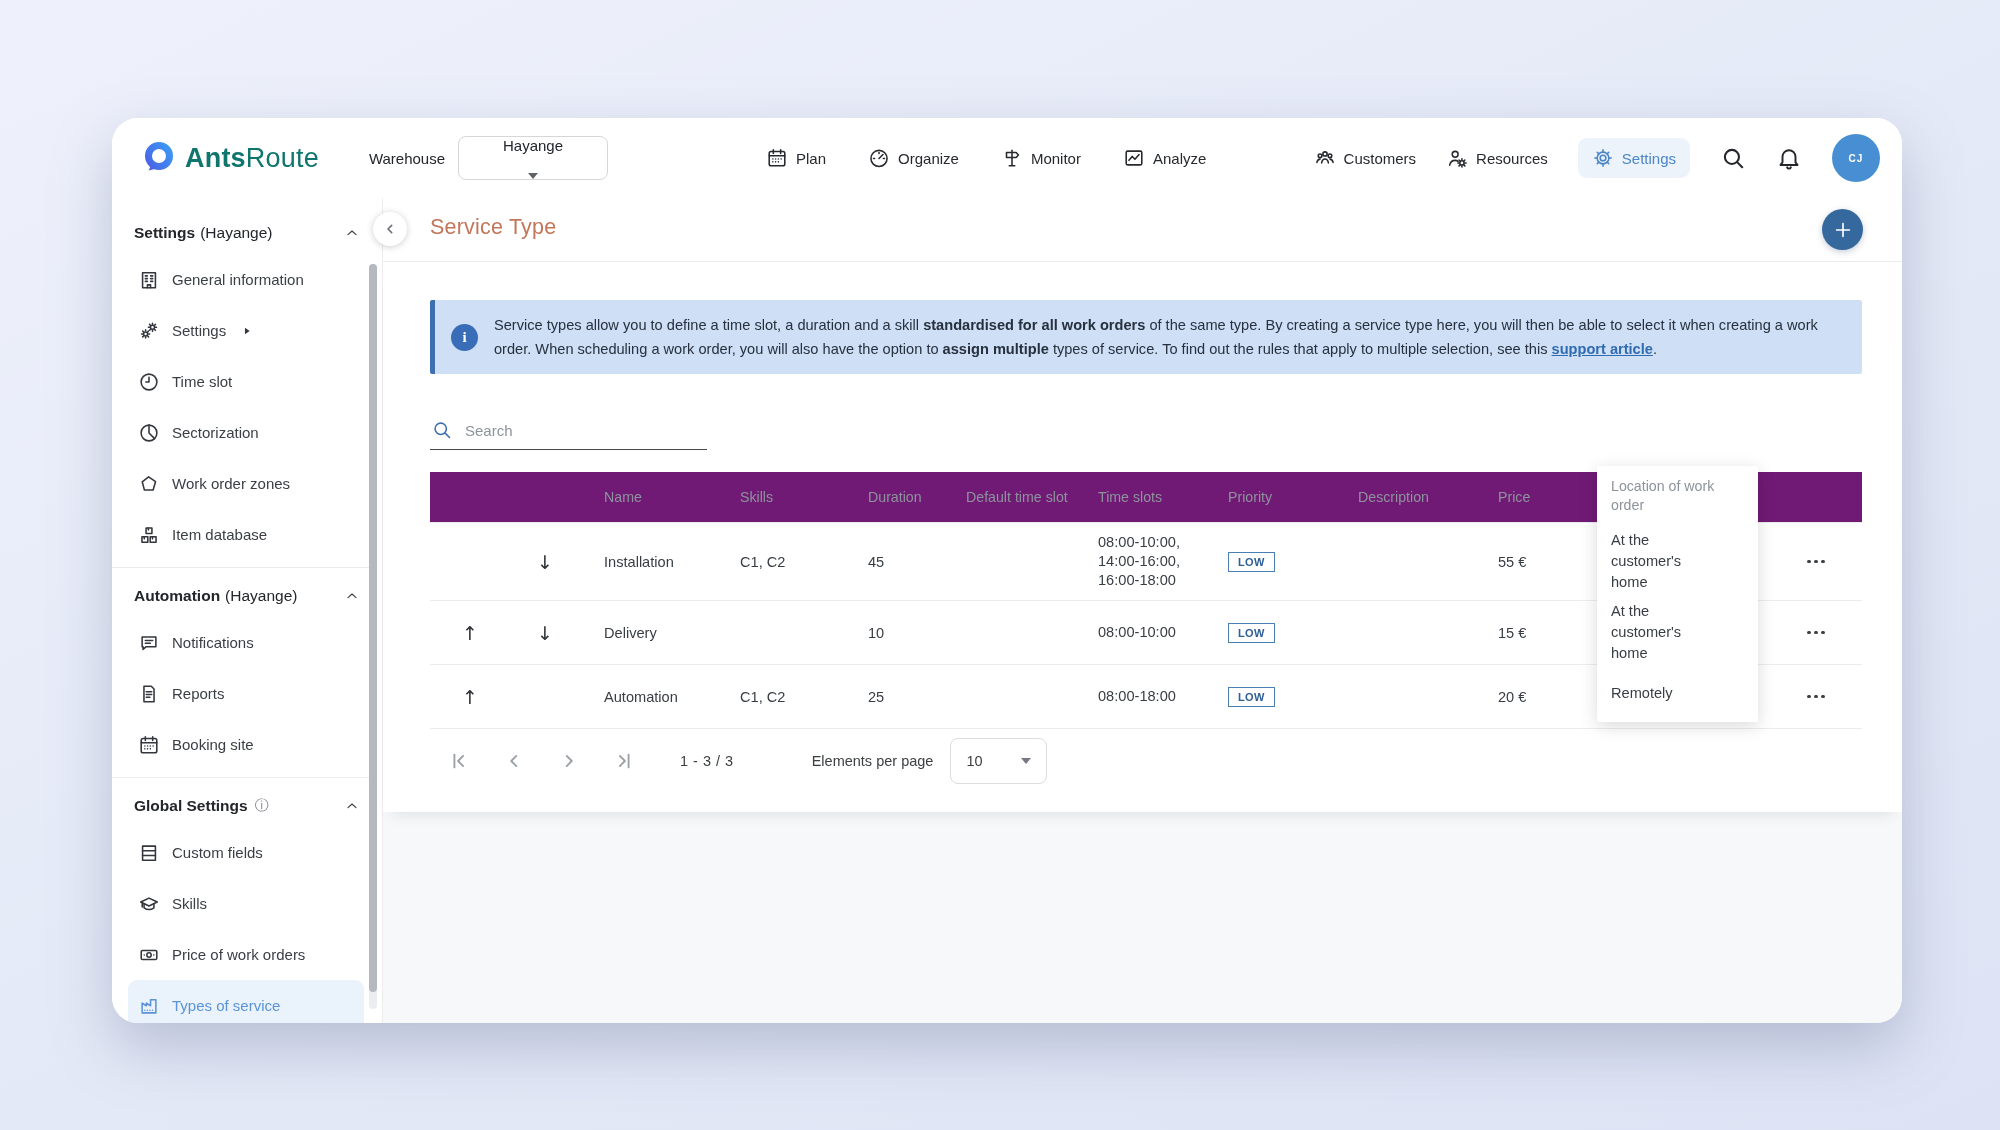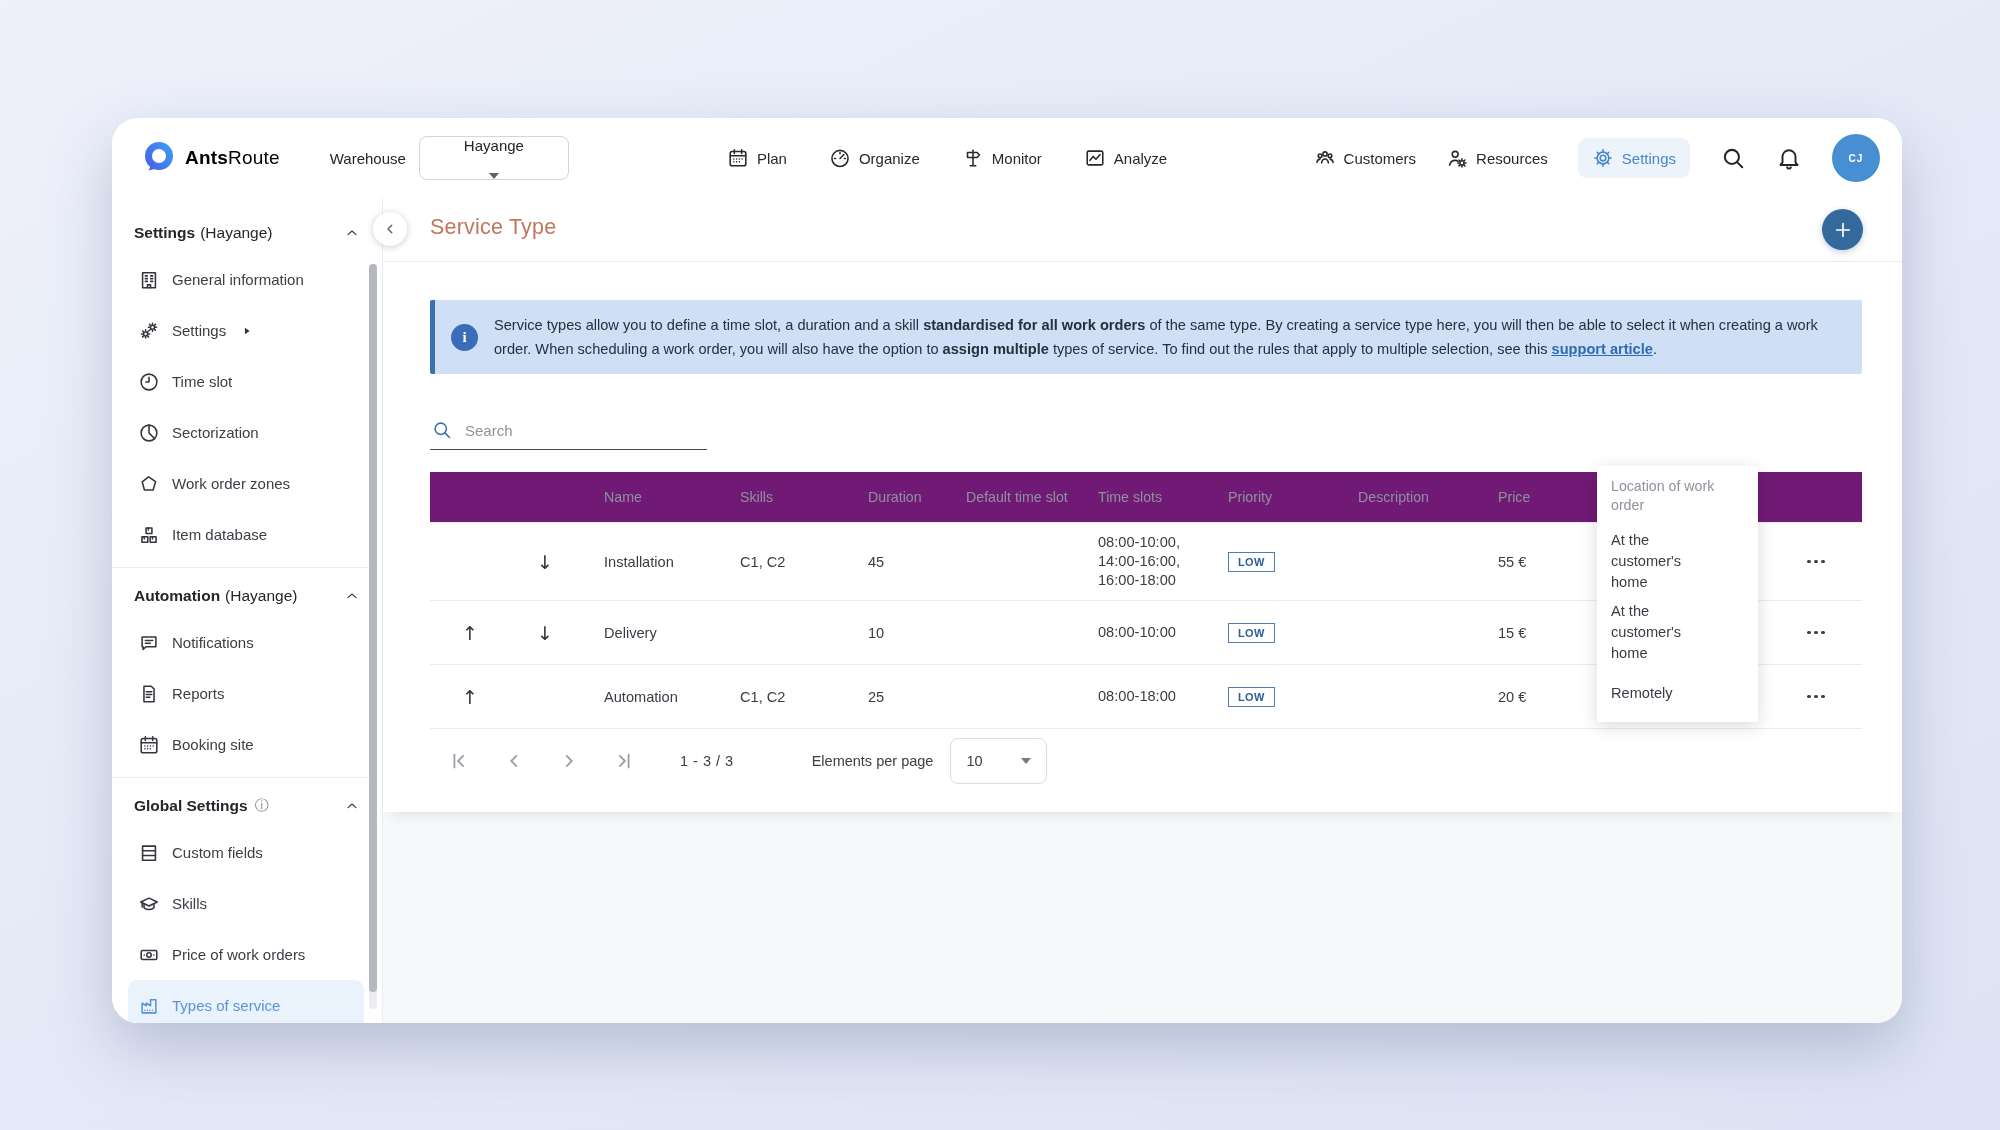--- a/index.html
+++ b/index.html
@@ -11,21 +11,21 @@
     color:#3a3f46;
   }
   .card {
     position:absolute; left:112px; top:118px; width:1790px; height:905px;
     background:#fff; border-radius:26px; overflow:hidden;
     box-shadow:0 24px 60px rgba(110,120,155,.38);
   }
   
   .topbar { position:absolute; left:0; top:0; right:0; height:80px; background:#fff; display:flex; align-items:center; z-index:8; }
   .logo { display:flex; align-items:center; gap:9px; margin-left:28px; }
-  .logo-text { font-size:19px; color:#000000; letter-spacing:.2px; }
+  .logo-text { font-size:27px; color:#0f766e; letter-spacing:.2px; }
   .logo-text b { font-weight:800; }
   .wh-label { margin-left:50px; font-size:15px; color:#23262b; }
   .wh-select { margin-left:13px; width:150px; height:44px; border:1px solid #d6d6d6; border-radius:8px;
     display:flex; align-items:center; justify-content:space-between; padding:0 14px; font-size:15px; color:#23262b; cursor:pointer; background:#fff;flex-direction:column;}
   .caret { width:0; height:0; border-left:5px solid transparent; border-right:5px solid transparent; border-top:6px solid #5f6368; }
   .topnav { display:flex; align-items:center; gap:42px; margin-left:158px; }
   .nav-item { display:flex; align-items:center; gap:8px; font-size:15px; color:#26292e; cursor:pointer; white-space:nowrap; }
   .nav-item .ic { display:flex; width:22px; height:22px; color:#26292e; }
   .topright { display:flex; align-items:center; gap:30px; margin-left:auto; margin-right:22px; }
   .topright .nav-item.active { background:#edf3fb; border-radius:9px; padding:9px 14px; color:#4a86c8; }

